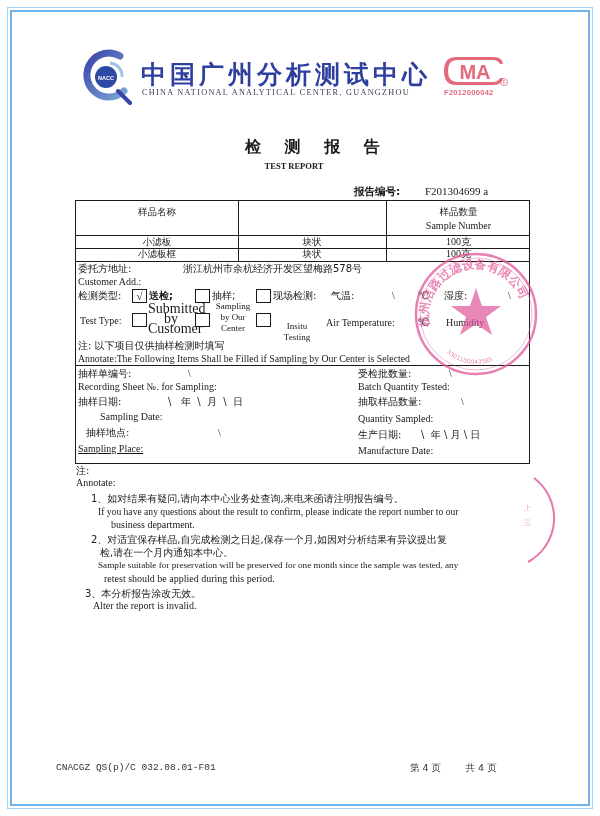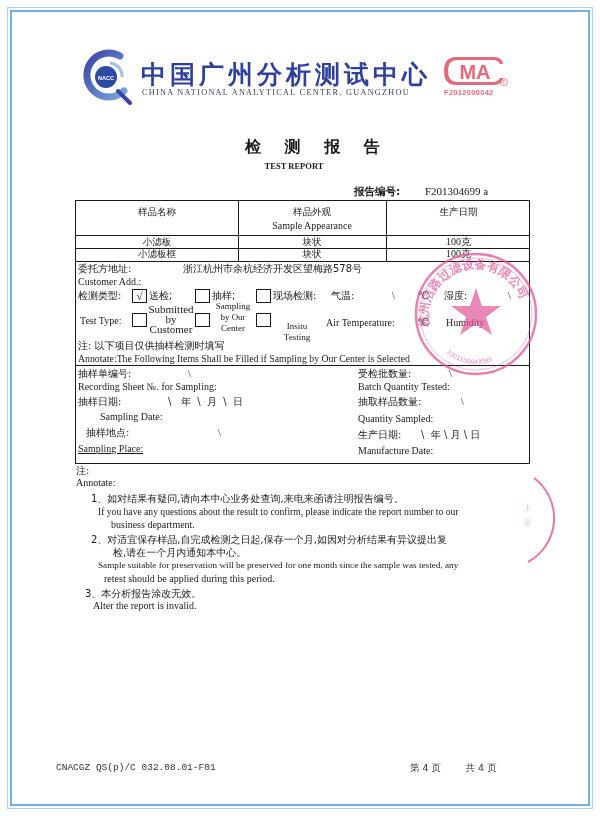--- a/index.html
+++ b/index.html
@@ -24,21 +24,21 @@
   .report-no .lbl { font-family: "DejaVu Sans", sans-serif; font-size: 10.5px; margin-right: 22px; font-weight: bold; }
 
   
   .form { position: absolute; left: 75px; top: 200px; width: 455px; height: 264px; border: 1.5px solid #1a1a1a; }
   .hline { position: absolute; left: 0; right: 0; border-top: 1px solid #1a1a1a; }
   .vline { position: absolute; border-left: 1px solid #1a1a1a; }
   .cell-c { position: absolute; text-align: center; font-size: 10px; line-height: 14px; }
   .cn { font-family: "DejaVu Sans", sans-serif; font-size: 9.5px; }
   .t { position: absolute; font-size: 10px; white-space: nowrap; line-height: 12px; }
   .box { position: absolute; width: 15px; height: 14px; border: 1px solid #1a1a1a; background: #fff; font-size: 11px; line-height: 12px; text-align: center; }
-  .small { font-size: 11px; line-height: 10px; text-align: center; position: absolute; white-space: nowrap; }
+  .small { font-size: 14px; line-height: 10px; text-align: center; position: absolute; white-space: nowrap; }
 
   
   .notes { position: absolute; left: 76px; top: 464px; width: 460px; }
   .n { position: absolute; white-space: nowrap; font-size: 10px; }
 
   .footer-code { position: absolute; left: 56px; top: 762px; font-family: "Liberation Mono", "DejaVu Sans Mono", monospace; font-size: 9.5px; color: #333; white-space: nowrap; }
   .footer-page { position: absolute; left: 410px; top: 762px; font-size: 10px; color: #333; white-space: nowrap; }
   .footer-page span { margin-right: 4px; }
 
   .stamp { position: absolute; left: 412px; top: 250px; width: 128px; height: 128px; pointer-events: none; }
@@ -83,46 +83,43 @@
 </div>
 
 <div class="form">
 
   <div class="vline" style="left:162px; top:0; height:60px;"></div>
   <div class="vline" style="left:310px; top:0; height:60px;"></div>
 
   <div class="cell-c" style="left:0; width:162px; top:4px;">
     <div class="cn">样品名称</div>
   </div>
-  <div class="cell-c" style="left:162px; width:148px; top:4px;">
-    <div class="cn">样品外观</div>
-    <div>Sample Appearance</div>
-  </div>
   <div class="cell-c" style="left:310px; width:145px; top:4px;">
-    <div class="cn">生产日期</div>
+    <div class="cn">样品数量</div>
+    <div>Sample Number</div>
   </div>
   <div class="hline" style="top:34px;"></div>
 
   <div class="cell-c cn" style="left:0; width:162px; top:34px;">小滤板</div>
   <div class="cell-c cn" style="left:162px; width:148px; top:34px;">块状</div>
   <div class="cell-c" style="left:310px; width:145px; top:34px;">100克</div>
   <div class="hline" style="top:47px;"></div>
 
   <div class="cell-c cn" style="left:0; width:162px; top:46px;">小滤板框</div>
   <div class="cell-c cn" style="left:162px; width:148px; top:46px;">块状</div>
   <div class="cell-c" style="left:310px; width:145px; top:46px;">100克</div>
   <div class="hline" style="top:60px;"></div>
 
   <div class="t cn" style="left:2px; top:62px;">委托方地址:</div>
   <div class="t cn" style="left:107px; top:62px;">浙江杭州市余杭经济开发区望梅路578号</div>
   <div class="t" style="left:2px; top:75px;">Customer Add.:</div>
 
   <div class="t cn" style="left:2px; top:89px;">检测类型:</div>
   <div class="box" style="left:56px; top:88px;">√</div>
-  <div class="t cn" style="left:73px; top:89px;">送检;</div>
+  <div class="t cn" style="left:73px; top:89px;font-weight:bold;">送检;</div>
   <div class="box" style="left:119px; top:88px;"></div>
   <div class="t cn" style="left:136px; top:89px;">抽样;</div>
   <div class="box" style="left:180px; top:88px;"></div>
   <div class="t cn" style="left:197px; top:89px;">现场检测:</div>
   <div class="t cn" style="left:255px; top:89px;">气温:</div>
   <div class="t" style="left:316px; top:89px;">\</div>
   <div class="t" style="left:342px; top:89px;">℃</div>
   <div class="t cn" style="left:368px; top:89px;">湿度:</div>
   <div class="t" style="left:432px; top:89px;">\</div>
 
@@ -176,21 +173,21 @@
 
 <div class="notes">
   <div class="n cn" style="left:0; top:0;">注:</div>
   <div class="n" style="left:0; top:13px;">Annotate:</div>
 
   <div class="n cn" style="left:15px; top:28px;">1、如对结果有疑问,请向本中心业务处查询,来电来函请注明报告编号。</div>
   <div class="n" style="left:22px; top:42px; font-size:9.6px;">If you have any questions about the result to confirm, please indicate the report number to our</div>
   <div class="n" style="left:35px; top:55px;">business department.</div>
 
   <div class="n cn" style="left:15px; top:69px;">2、对适宜保存样品,自完成检测之日起,保存一个月,如因对分析结果有异议提出复</div>
-  <div class="n cn" style="left:37px; top:82px;">检,请在一个月内通知本中心。</div>
+  <div class="n cn" style="left:24px; top:82px;">检,请在一个月内通知本中心。</div>
   <div class="n" style="left:22px; top:96px; font-size:9.2px;">Sample suitable for preservation  will be preserved for one month since the sample was tested, any</div>
   <div class="n" style="left:28px; top:109px;">retest should be applied during this period.</div>
 
   <div class="n cn" style="left:9px; top:123px;">3、本分析报告涂改无效。</div>
   <div class="n" style="left:17px; top:136px;">Alter the report is invalid.</div>
 </div>
 
 <svg class="stamp" viewBox="0 0 128 128">
   <circle cx="64" cy="64" r="60" fill="none" stroke="#e0559a" stroke-width="2.5" opacity="0.75"></circle>
   <circle cx="64" cy="64" r="56" fill="none" stroke="#e0559a" stroke-width="0.8" opacity="0.5"></circle>

